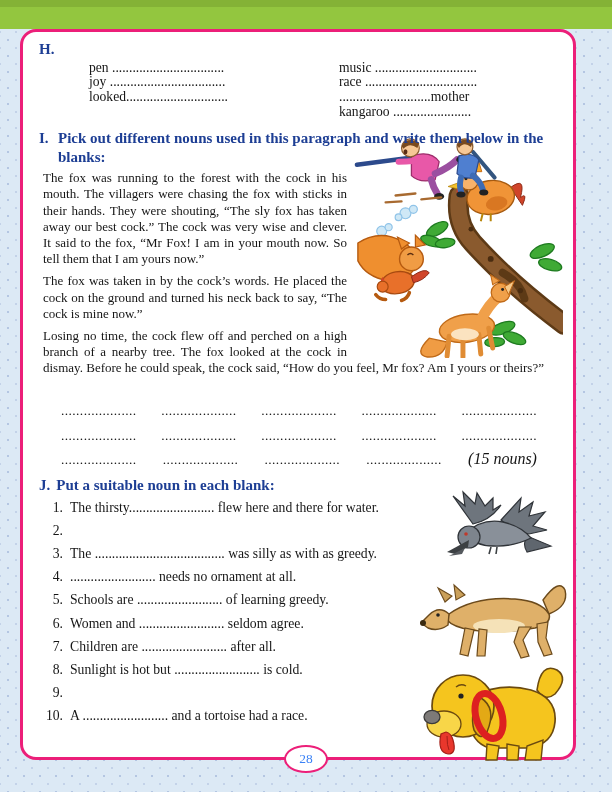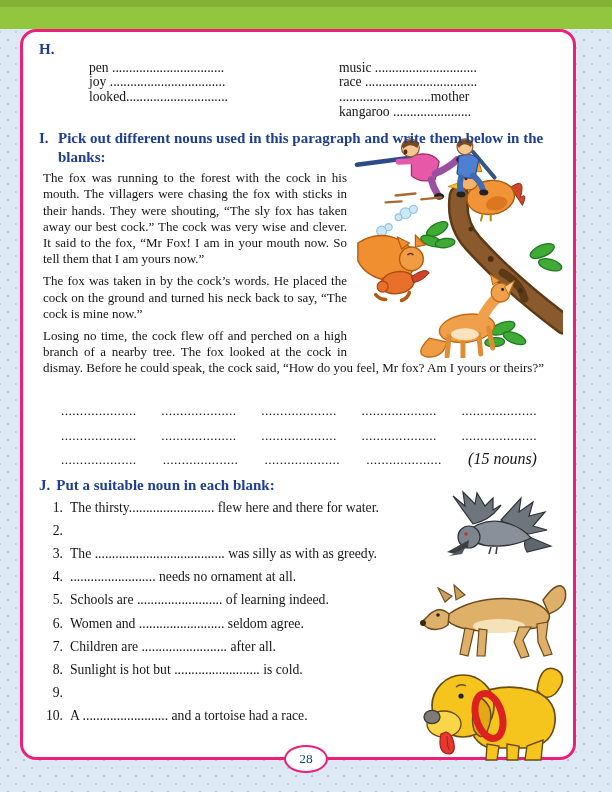--- a/index.html
+++ b/index.html
@@ -51,21 +51,21 @@
   .j-num{flex:0 0 24px;text-align:right;margin-right:7px;}
   
   .animal{position:absolute;}
   .crow-box{top:458px;right:18px;width:120px;height:78px;}
   .jackal-box{top:540px;right:2px;width:152px;height:92px;}
   .dog-box{top:622px;right:8px;width:142px;height:110px;}
   
   .page-num{position:absolute;left:284px;top:745px;width:44px;height:28px;
     box-sizing:border-box;background:#fff;border:2.5px solid #ec1f79;
     border-radius:50%;text-align:center;font-size:13.5px;line-height:23px;
-    color:#0c4a6e;z-index:5;}
+    color:#3b82f6;z-index:5;}
 </style>
 </head>
 <body>
 
 <div class="page">
   <div class="green-bar"></div>
 
   <div class="frame">
     <div class="frame-content">
 
@@ -242,21 +242,21 @@
           <div class="j-item">
               <span class="j-num">3.</span>
               <span>The ...................................... was silly as with as greedy.</span>
             </div>
           <div class="j-item">
               <span class="j-num">4.</span>
               <span>......................... needs no ornament at all.</span>
             </div>
           <div class="j-item">
               <span class="j-num">5.</span>
-              <span>Schools are ......................... of learning indeed.</span>
+              <span>Schools are ......................... of learning greedy.</span>
             </div>
           <div class="j-item">
               <span class="j-num">6.</span>
               <span>Women and ......................... seldom agree.</span>
             </div>
           <div class="j-item">
               <span class="j-num">7.</span>
               <span>Children are ......................... after all.</span>
             </div>
           <div class="j-item">

